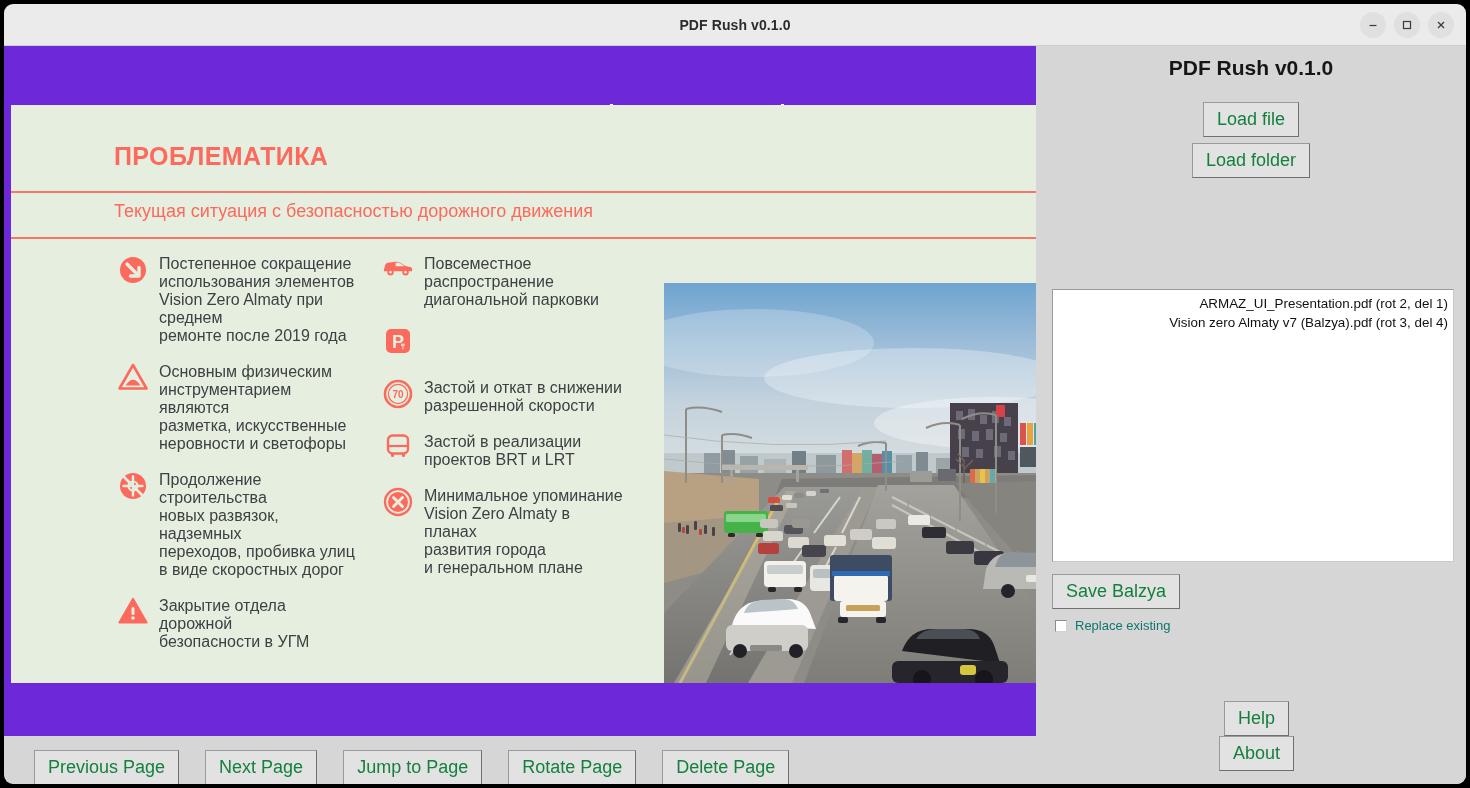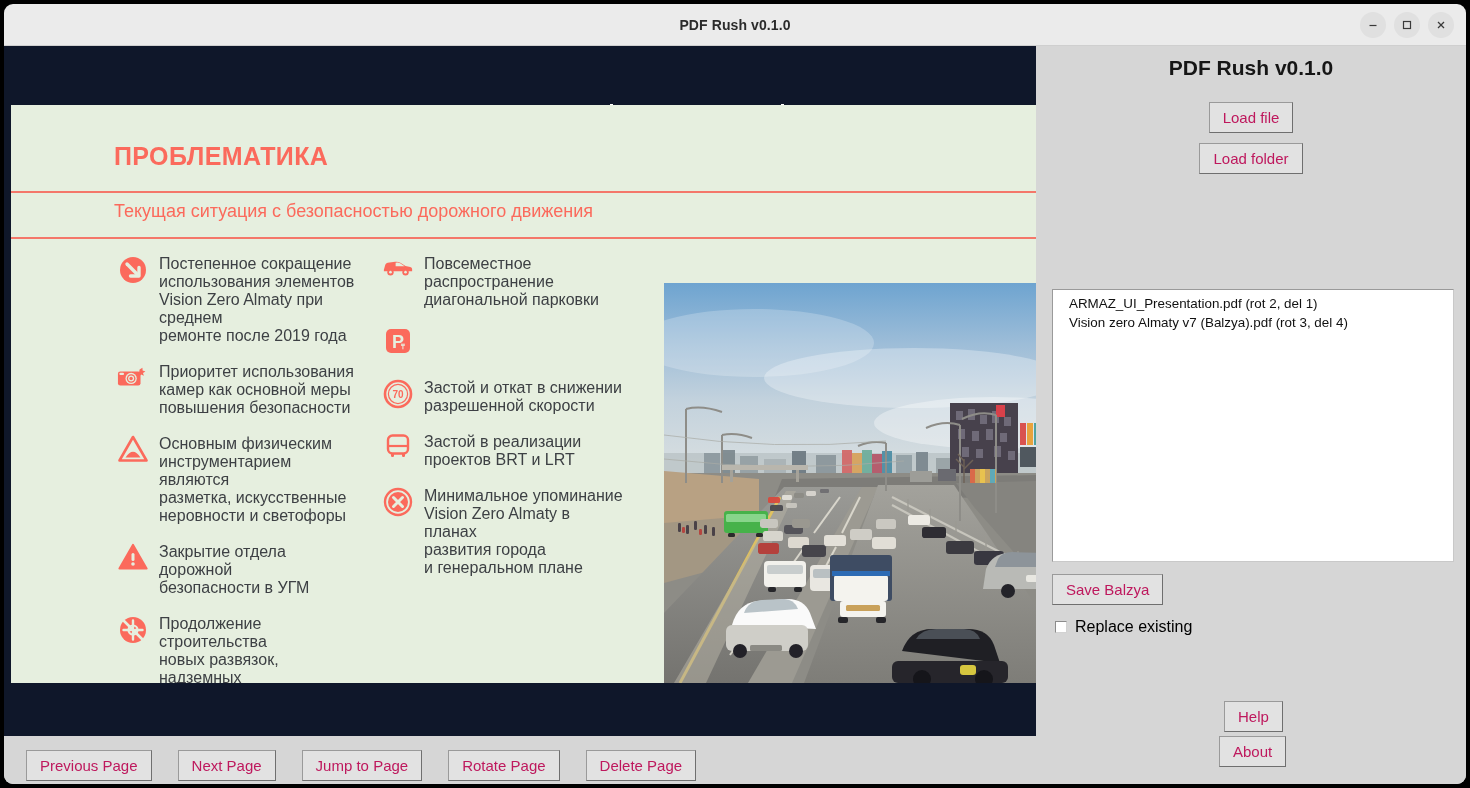--- a/index.html
+++ b/index.html
@@ -49,21 +49,21 @@
     width: 1462px; height: 738px;
     background: #d6d6d6;
     border-bottom-left-radius: 9px; border-bottom-right-radius: 9px;
     overflow: hidden;
   }
 
   
   .viewer {
     position: absolute; left: 0px; top: 0px;
     width: 1032px; height: 690px;
-    background: #0f172a;
+    background: #6d28d9;
     overflow: hidden;
   }
   .slide {
     position: absolute; left: 7px; top: 59px;
     width: 1030px; height: 578px;
     background: #e6efdf;
     overflow: hidden;
   }
   .slide-title {
     position: absolute; left: 103px; top: 37px;
@@ -108,31 +108,31 @@
     position: absolute; left: 653px; top: 178px;
     width: 377px; height: 400px;
     overflow: hidden;
   }
   .photo svg { display: block; }
 
   .nick { position:absolute; background:#fff; }
 
   
   .toolbar {
-    position: absolute; left: 0; top: 690px;
+    position: absolute; left: 8px; top: 690px;
     width: 1032px; height: 48px;
     background: #d6d6d6;
   }
   .btn {
     background: #e2e2e2;
     border: 1px solid #9a9a9a;
     border-right-color: #6f6f6f; border-bottom-color: #6f6f6f;
-    color: #be185d;
+    color: #15803d;
     font-family: "Liberation Sans", sans-serif;
-    font-size: 15px;
+    font-size: 18px;
     padding: 6px 13px;
     cursor: pointer;
     white-space: nowrap;
   }
   .toolbar-inner {
     position: absolute; left: 22px; top: 14px;
     display: flex; gap: 26px;
   }
 
   
@@ -153,38 +153,39 @@
     position: absolute; left: 16px; top: 132px; width: 404px;
     font-size: 13.4px; line-height: 21px; color: #141414;
   }
   .info .bold { font-weight: bold; font-size: 14.6px; }
   .textarea {
     position: absolute; left: 16px; top: 243px;
     width: 402px; height: 273px;
     background: #ffffff;
     border: 1px solid #9a9a9a;
     border-right-color: #c9c9c9; border-bottom-color: #c9c9c9;
-    padding: 4px 16px;
+    padding: 4px 5px;
     font-size: 13.4px; line-height: 19px; color: #111;
     overflow: hidden; white-space: pre-line;
     cursor: text;
+    text-align: right;
   }
   .wrap-save { position: absolute; left: 16px; top: 528px; }
   .checkrow {
     position: absolute; left: 19px; top: 572px;
     display: flex; align-items: center; gap: 8px;
     cursor: pointer;
   }
   .cbox {
     width: 12px; height: 12px;
     background: #ffffff;
     border: 1px solid #8c8c8c;
     border-right-color: #d2d2d2; border-bottom-color: #d2d2d2;
   }
-  .checkrow .lbl { font-size: 16px; color: #000000; }
+  .checkrow .lbl { font-size: 13px; color: #0f766e; }
   .wrap-help  { position: absolute; left: 188px; top: 655px; }
   .wrap-about { position: absolute; left: 183px; top: 690px; }
 </style>
 </head>
 <body>
 
 <div id="app">
 
   <div class="titlebar">
     <div class="titlebar-text">PDF Rush v0.1.0</div>
@@ -233,75 +234,59 @@
                   <path d="M9 9 L20 20" stroke="#e6efdf" stroke-width="3.4" stroke-linecap="round"></path>
                   <path d="M21 12.5 L21 21 L12.5 21" fill="none" stroke="#e6efdf" stroke-width="3.4" stroke-linecap="round" stroke-linejoin="round"></path>
                 </svg>
               </span>
               <span class="txt">Постепенное сокращение
 использования элементов
 Vision Zero Almaty при среднем
 ремонте после 2019 года</span>
             </div>
 
-            <div class="bullet">
-              <span class="ic">
-                <svg width="34" height="30" viewBox="0 0 34 30">
-                  <rect x="1" y="8" width="24" height="15" rx="2.5" fill="#fb6a5c"></rect>
-                  <rect x="2.5" y="9.5" width="5" height="2.4" rx="1.2" fill="#e6efdf"></rect>
-                  <circle cx="15" cy="15.5" r="6" fill="#e6efdf"></circle>
-                  <circle cx="15" cy="15.5" r="4.6" fill="#fb6a5c"></circle>
-                  <circle cx="15" cy="15.5" r="3.2" fill="#e6efdf"></circle>
-                  <circle cx="15" cy="15.5" r="1.8" fill="#fb6a5c"></circle>
-                  <path d="M24 6 l3 -2 l0.2 3 l3 1 l-2.6 1.8 l1 2.8 l-3-1.2 l-2 2 l-0.3-3z" fill="#fb6a5c"></path>
-                </svg>
-              </span>
-              <span class="txt">Приоритет использования
-камер как основной меры
-повышения безопасности</span>
-            </div>
 
             <div class="bullet">
               <span class="ic">
                 <svg width="30" height="28" viewBox="0 0 30 28">
                   <path d="M15 2 L28.5 25.5 L1.5 25.5 Z" fill="none" stroke="#fb6a5c" stroke-width="2.6" stroke-linejoin="round"></path>
                   <path d="M7.5 22.5 Q15 11 22.5 22.5 Z" fill="#fb6a5c"></path>
                 </svg>
               </span>
               <span class="txt">Основным физическим
 инструментарием являются
 разметка, искусственные
 неровности и светофоры</span>
-            </div>
-
-            <div class="bullet">
-              <span class="ic">
-                <svg width="30" height="28" viewBox="0 0 30 28">
-                  <path d="M15 2 L28.5 25.5 L1.5 25.5 Z" fill="#fb6a5c" stroke="#fb6a5c" stroke-width="2.2" stroke-linejoin="round"></path>
-                  <rect x="13.5" y="10" width="3" height="8" rx="1.5" fill="#e6efdf"></rect>
-                  <circle cx="15" cy="21" r="1.8" fill="#e6efdf"></circle>
-                </svg>
-              </span>
-              <span class="txt">Закрытие отдела дорожной
-безопасности в УГМ</span>
             </div>
 
             <div class="bullet">
               <span class="ic">
                 <svg width="30" height="30" viewBox="0 0 30 30">
                   <circle cx="15" cy="15" r="13" fill="#fb6a5c"></circle>
                   <path d="M15 5.5 L15 13 M15 24.5 L15 17 M5.5 15 L13 15 M24.5 15 L17 15" stroke="#e6efdf" stroke-width="2.4" stroke-linecap="round"></path>
                   <circle cx="15" cy="15" r="4.5" fill="none" stroke="#e6efdf" stroke-width="2.2"></circle>
                   <path d="M6 6 L24 24" stroke="#e6efdf" stroke-width="2.6" stroke-linecap="round"></path>
                 </svg>
               </span>
               <span class="txt">Продолжение строительства
 новых развязок, надземных
 переходов, пробивка улиц
 в виде скоростных дорог</span>
+            </div>
+
+            <div class="bullet">
+              <span class="ic">
+                <svg width="30" height="28" viewBox="0 0 30 28">
+                  <path d="M15 2 L28.5 25.5 L1.5 25.5 Z" fill="#fb6a5c" stroke="#fb6a5c" stroke-width="2.2" stroke-linejoin="round"></path>
+                  <rect x="13.5" y="10" width="3" height="8" rx="1.5" fill="#e6efdf"></rect>
+                  <circle cx="15" cy="21" r="1.8" fill="#e6efdf"></circle>
+                </svg>
+              </span>
+              <span class="txt">Закрытие отдела дорожной
+безопасности в УГМ</span>
             </div>
 
           </div>
 
           <div class="col col-right">
 
             <div class="bullet">
               <span class="ic">
                 <svg width="34" height="24" viewBox="0 0 34 24">
                   <path d="M2 15 L3.5 9.5 Q4 8 6 7.6 L14 6.4 Q17 6 19.5 7.6 L25 11 L30 12 Q32 12.4 32 14.2 L32 16.5 L2 16.5 Z" fill="#fb6a5c"></path>

